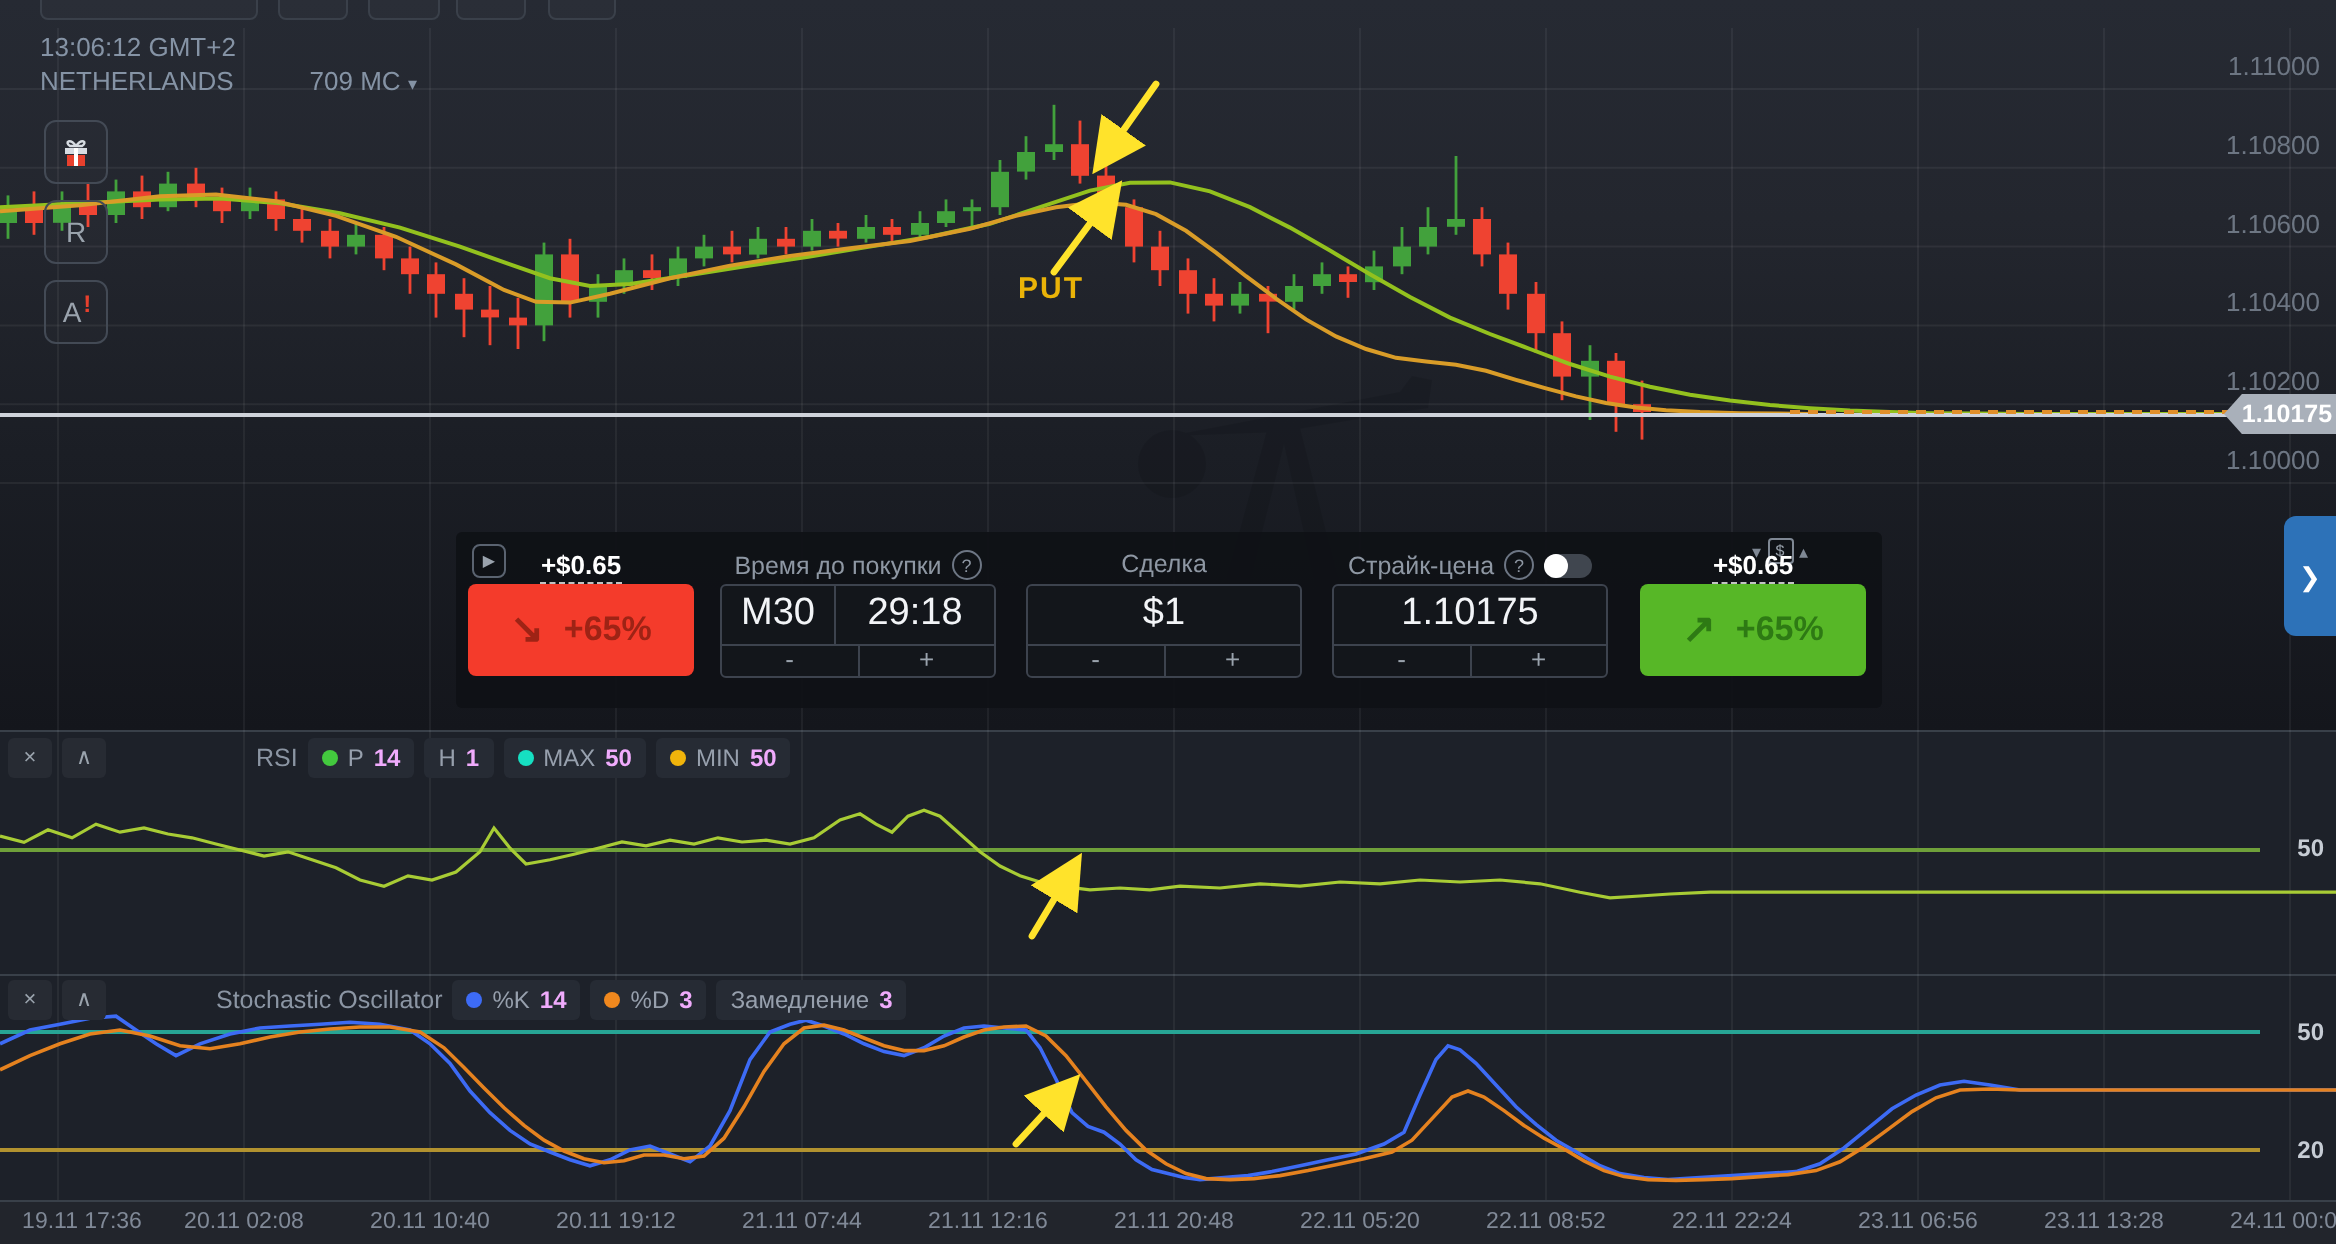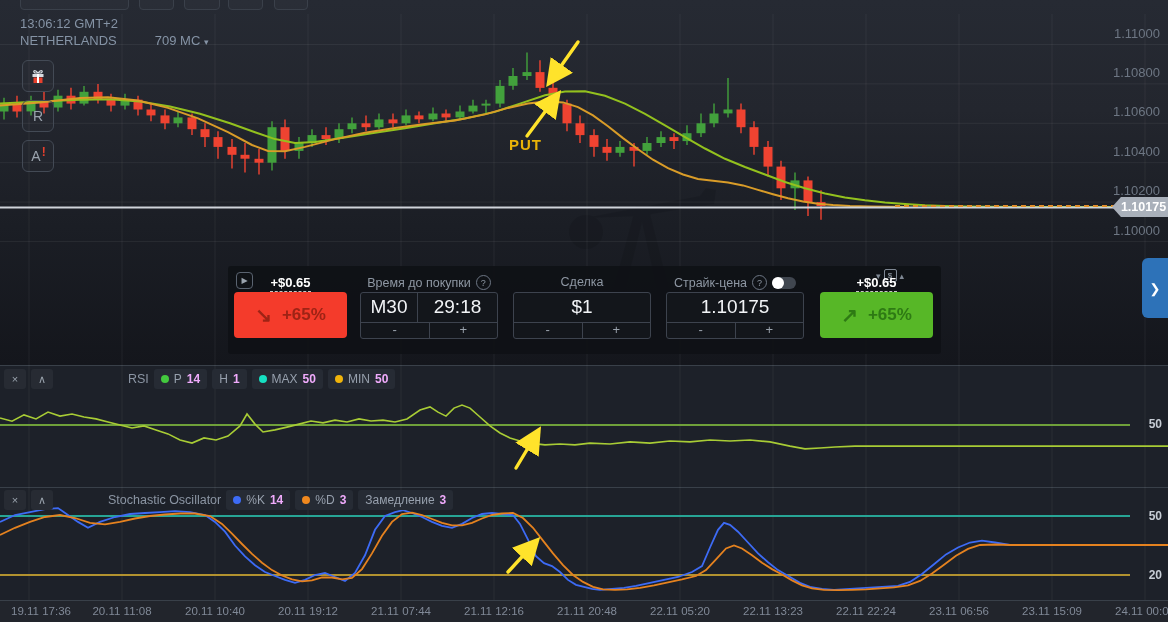--- a/index.html
+++ b/index.html
@@ -412,27 +412,27 @@
         <b>3</b>
     </span>
     <span class="badge">
       <span>Замедление</span>
         <b>3</b>
     </span>
   </div>
 
   <div class="time-axis">
     <span class="tlabel" style="left:29px;padding-left:24px;">19.11 17:36</span>
-    <span class="tlabel" style="left:122px;">20.11 11:08</span>
+    <span class="tlabel" style="left:122px;">20.11 02:08</span>
     <span class="tlabel" style="left:215px;">20.11 10:40</span>
     <span class="tlabel" style="left:308px;text-align:center;">20.11 19:12</span>
     <span class="tlabel" style="left:401px;">21.11 07:44</span>
     <span class="tlabel" style="left:494px;">21.11 12:16</span>
     <span class="tlabel" style="left:587px;">21.11 20:48</span>
     <span class="tlabel" style="left:680px;">22.11 05:20</span>
-    <span class="tlabel" style="left:773px;">22.11 13:23</span>
+    <span class="tlabel" style="left:773px;">22.11 08:52</span>
     <span class="tlabel" style="left:866px;">22.11 22:24</span>
     <span class="tlabel" style="left:959px;">23.11 06:56</span>
-    <span class="tlabel" style="left:1052px;">23.11 15:09</span>
+    <span class="tlabel" style="left:1052px;">23.11 13:28</span>
     <span class="tlabel" style="left:1145px;">24.11 00:00</span>
   </div>
 
 </div>
 
 </body></html>

